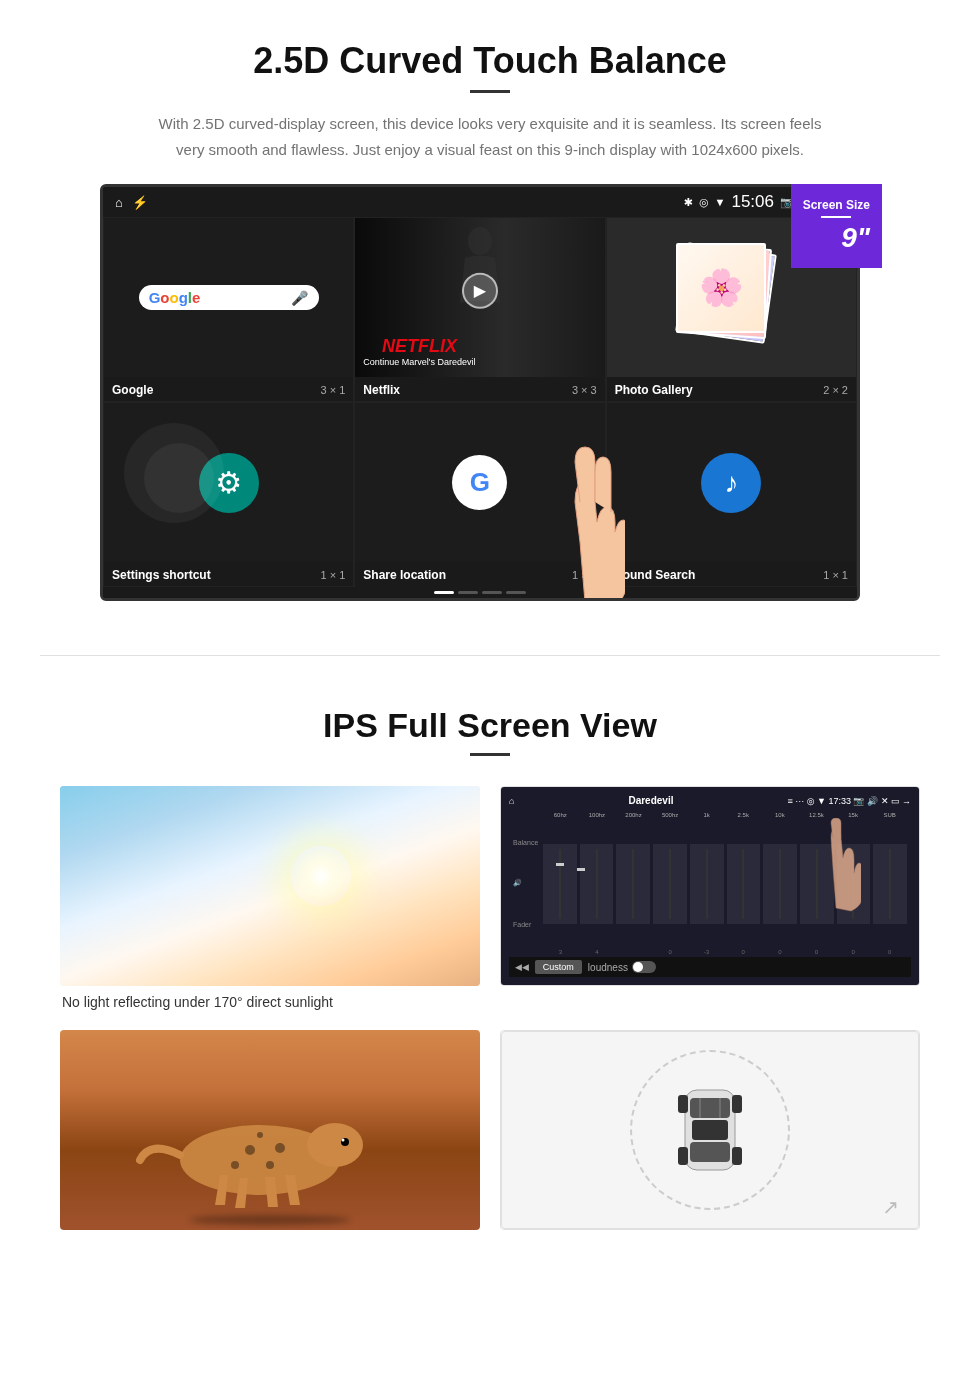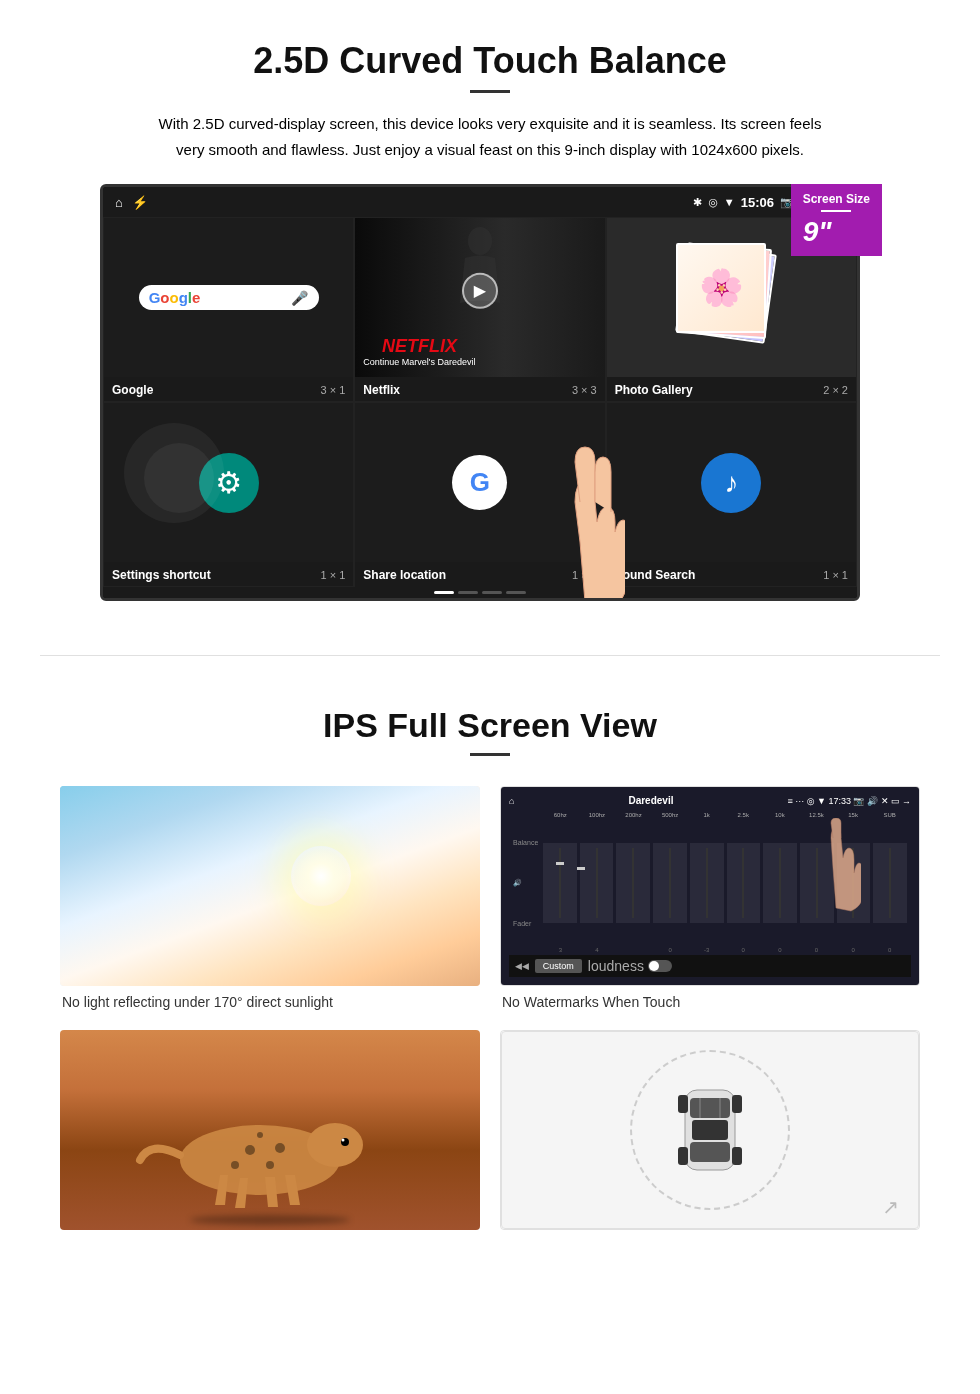--- a/index.html
+++ b/index.html
@@ -23,21 +23,21 @@
       margin-bottom: 8px;
     }
     .title-underline {
       width: 40px;
       height: 3px;
       background: #333;
       margin: 0 auto 18px;
     }
     .section-desc {
       font-size: 15px;
-      color: #000000;
+      color: #737373;
       line-height: 1.7;
       max-width: 680px;
       margin: 0 auto 22px;
     }
 
     
     .device-wrapper {
       position: relative;
       display: inline-block;
       width: 780px;
@@ -67,22 +67,22 @@
       font-size: 13px;
     }
     .status-right {
       display: flex;
       align-items: center;
       gap: 6px;
       color: #fff;
       font-size: 11px;
     }
     .status-time {
-      font-size: 13px;
-      font-weight: bold;
+      font-size: 17px;
+      font-weight: normal;
     }
 
     
     .app-grid {
       display: grid;
       grid-template-columns: repeat(3, 1fr);
       gap: 0;
     }
     .app-cell {
       border: 1px solid #222;
@@ -191,24 +191,24 @@
       justify-content: center;
       font-size: 28px;
       color: #fff;
     }
 
     
     .screen-size-badge {
       position: absolute;
       top: 0;
       right: -2px;
-      background: #a21caf;
-      color: #fff;
-      padding: 8px 12px;
-      text-align: left;
+      background: #6d28d9;
+      color: #fff;
+      padding: 14px 12px;
+      text-align: right;
       z-index: 10;
     }
     .badge-label {
       font-size: 12px;
       font-weight: bold;
       display: block;
     }
     .badge-line {
       width: 30px;
       height: 2px;
@@ -625,30 +625,29 @@
               <span style="flex:1;text-align:center;">0</span>
               <span style="flex:1;text-align:center;">0</span>
               <span style="flex:1;text-align:center;">0</span>
             </div>
           </div>
 
           <div style="display:flex;align-items:center;gap:6px;padding:3px 6px;background:#111;">
             <span style="color:#aaa;font-size:9px;">◀◀</span>
             <div style="background:#555;color:#fff;font-size:9px;padding:2px 8px;border-radius:2px;">Custom</div>
             <div style="flex:1;display:flex;align-items:center;gap:4px;">
-              <span style="color:#aaa;font-size:14px;">loudness</span>
+              <span style="color:#aaa;font-size:10px;">loudness</span>
 
               <div style="width:24px;height:12px;background:#555;border-radius:6px;display:flex;align-items:center;">
                 <div style="width:10px;height:10px;background:#fff;border-radius:50%;margin-left:1px;"></div>
               </div>
             </div>
           </div>
         </div>
       </div>
-      <span class="image-caption">No Watermarks When Touch</span>
     </div>
 
     <div class="image-card">
       <div class="image-placeholder">
         <div class="cheetah-bg">
 
           <svg viewBox="0 0 300 160" width="300" height="160" style="position:absolute;bottom:10px;left:50%;transform:translateX(-50%);">
 
             <ellipse cx="140" cy="100" rx="80" ry="35" fill="#cc8844" opacity="0.9"></ellipse>
 

